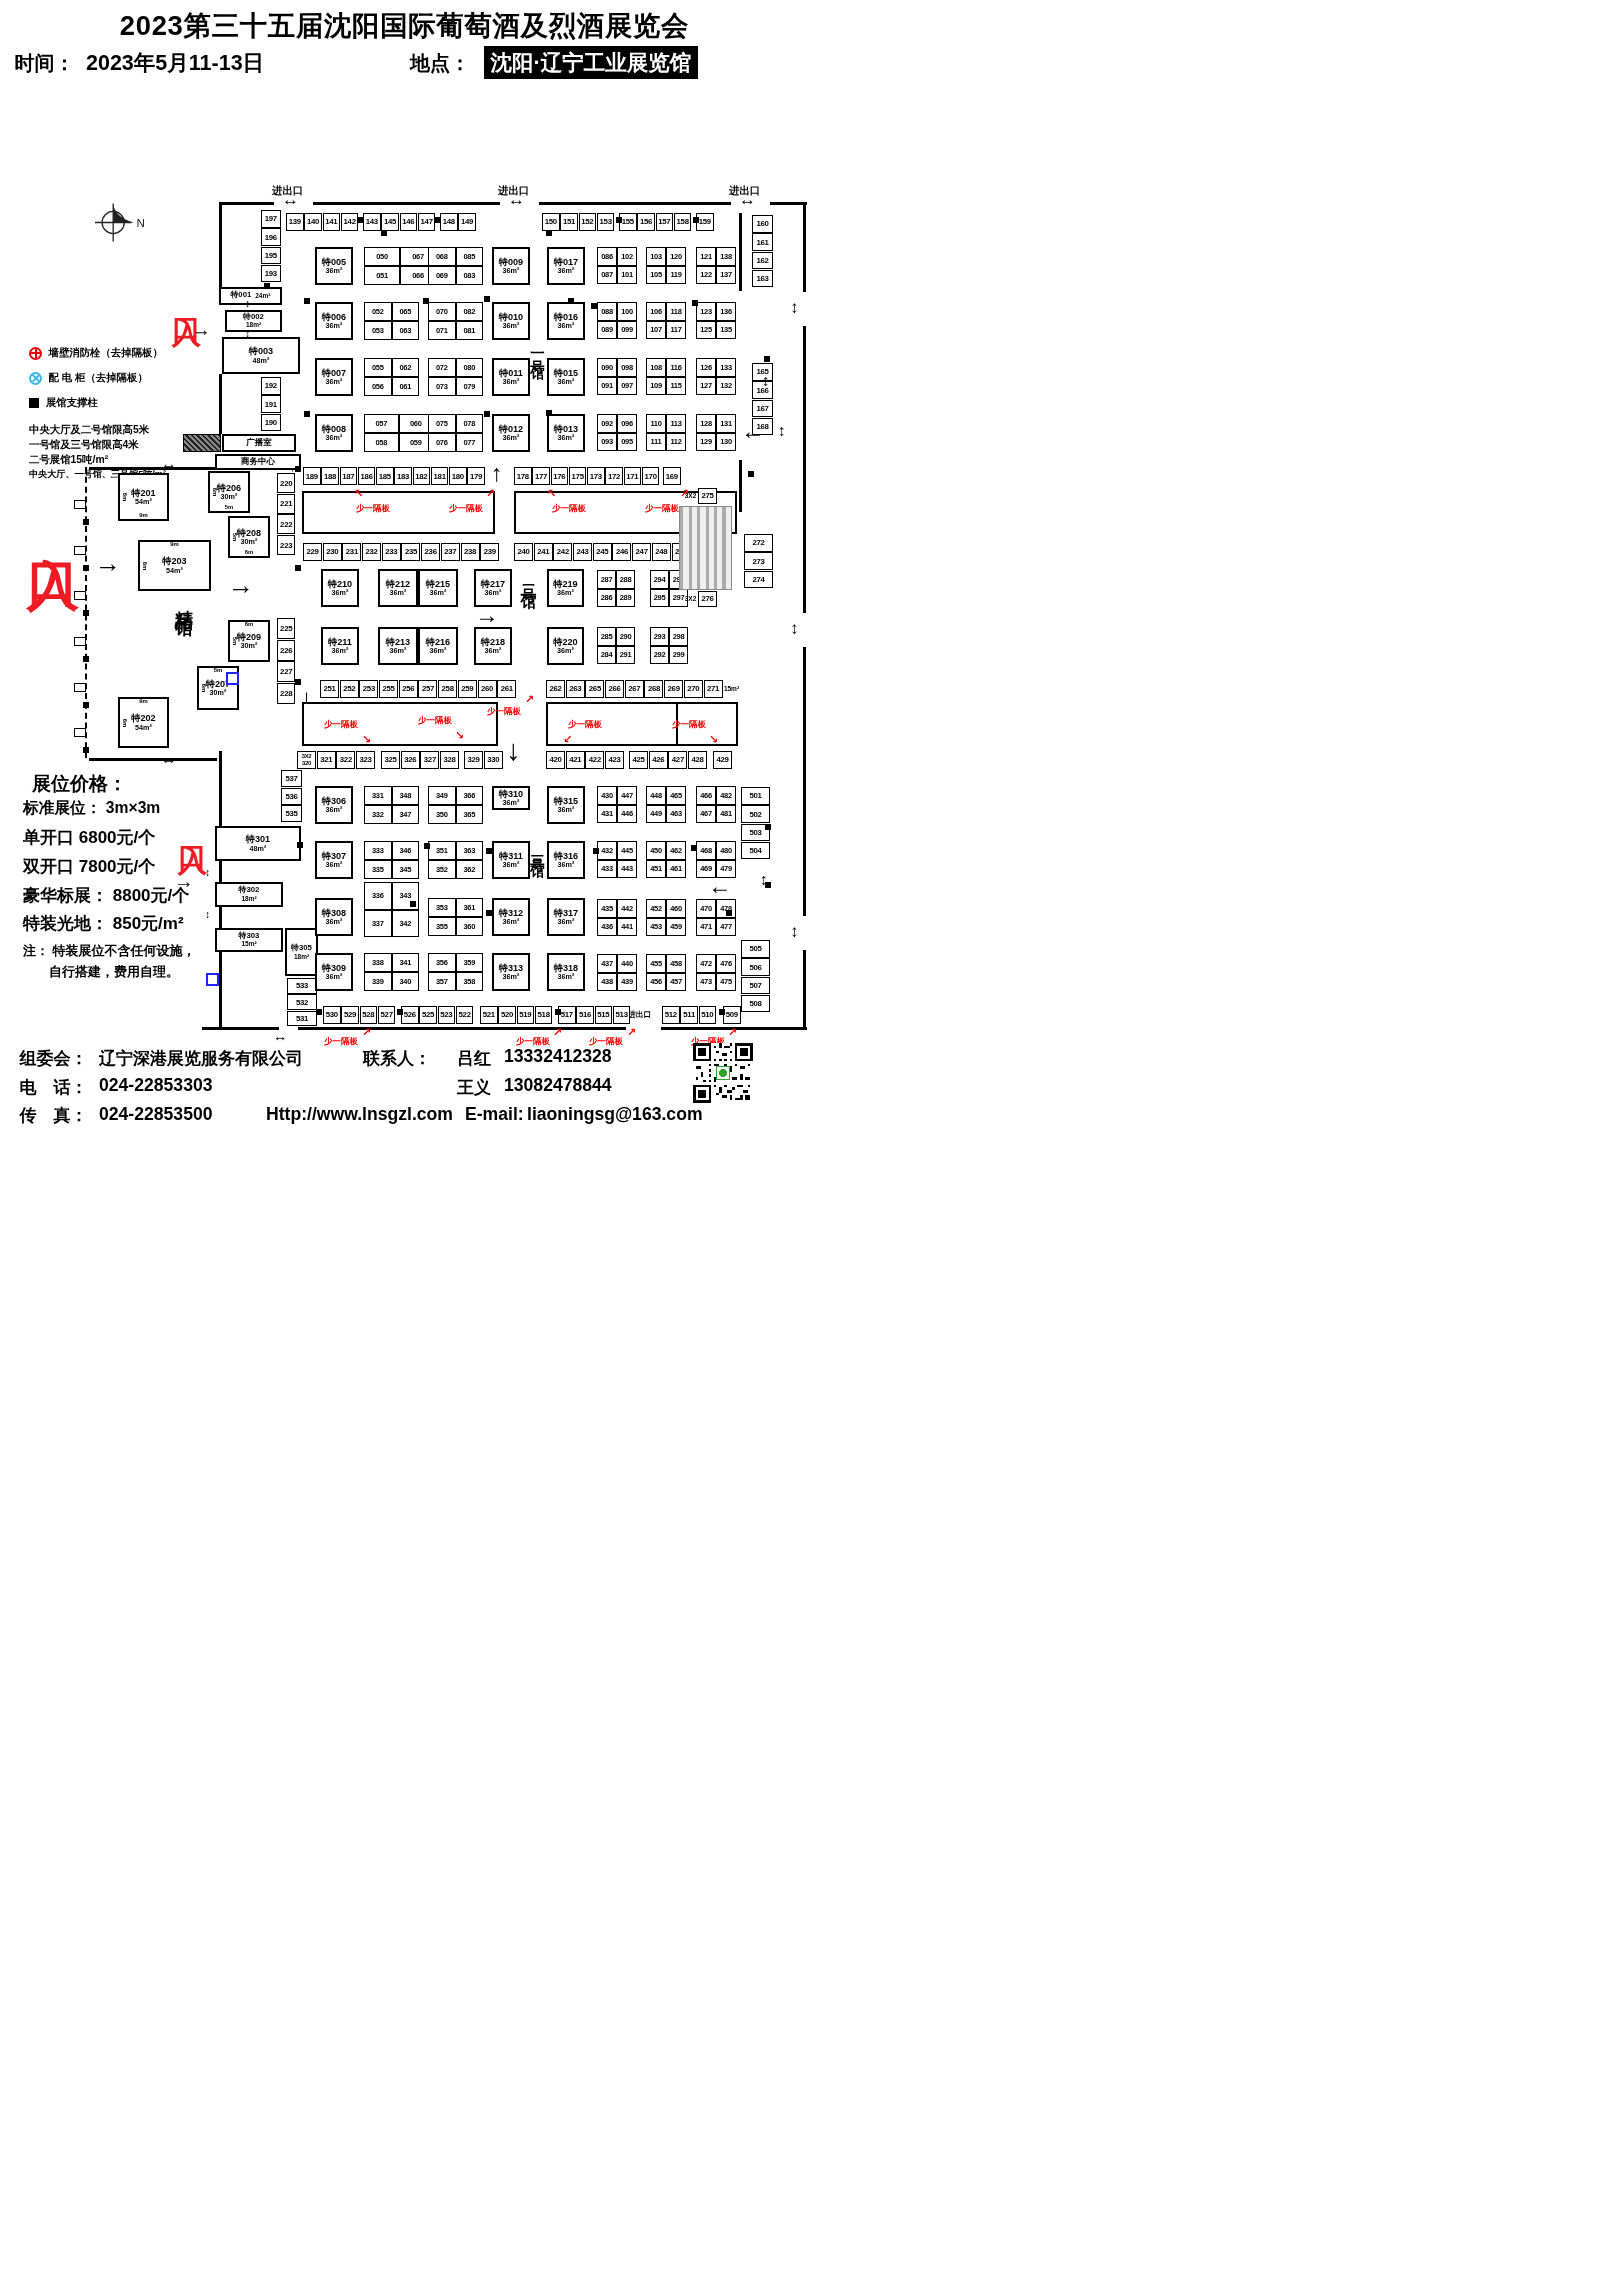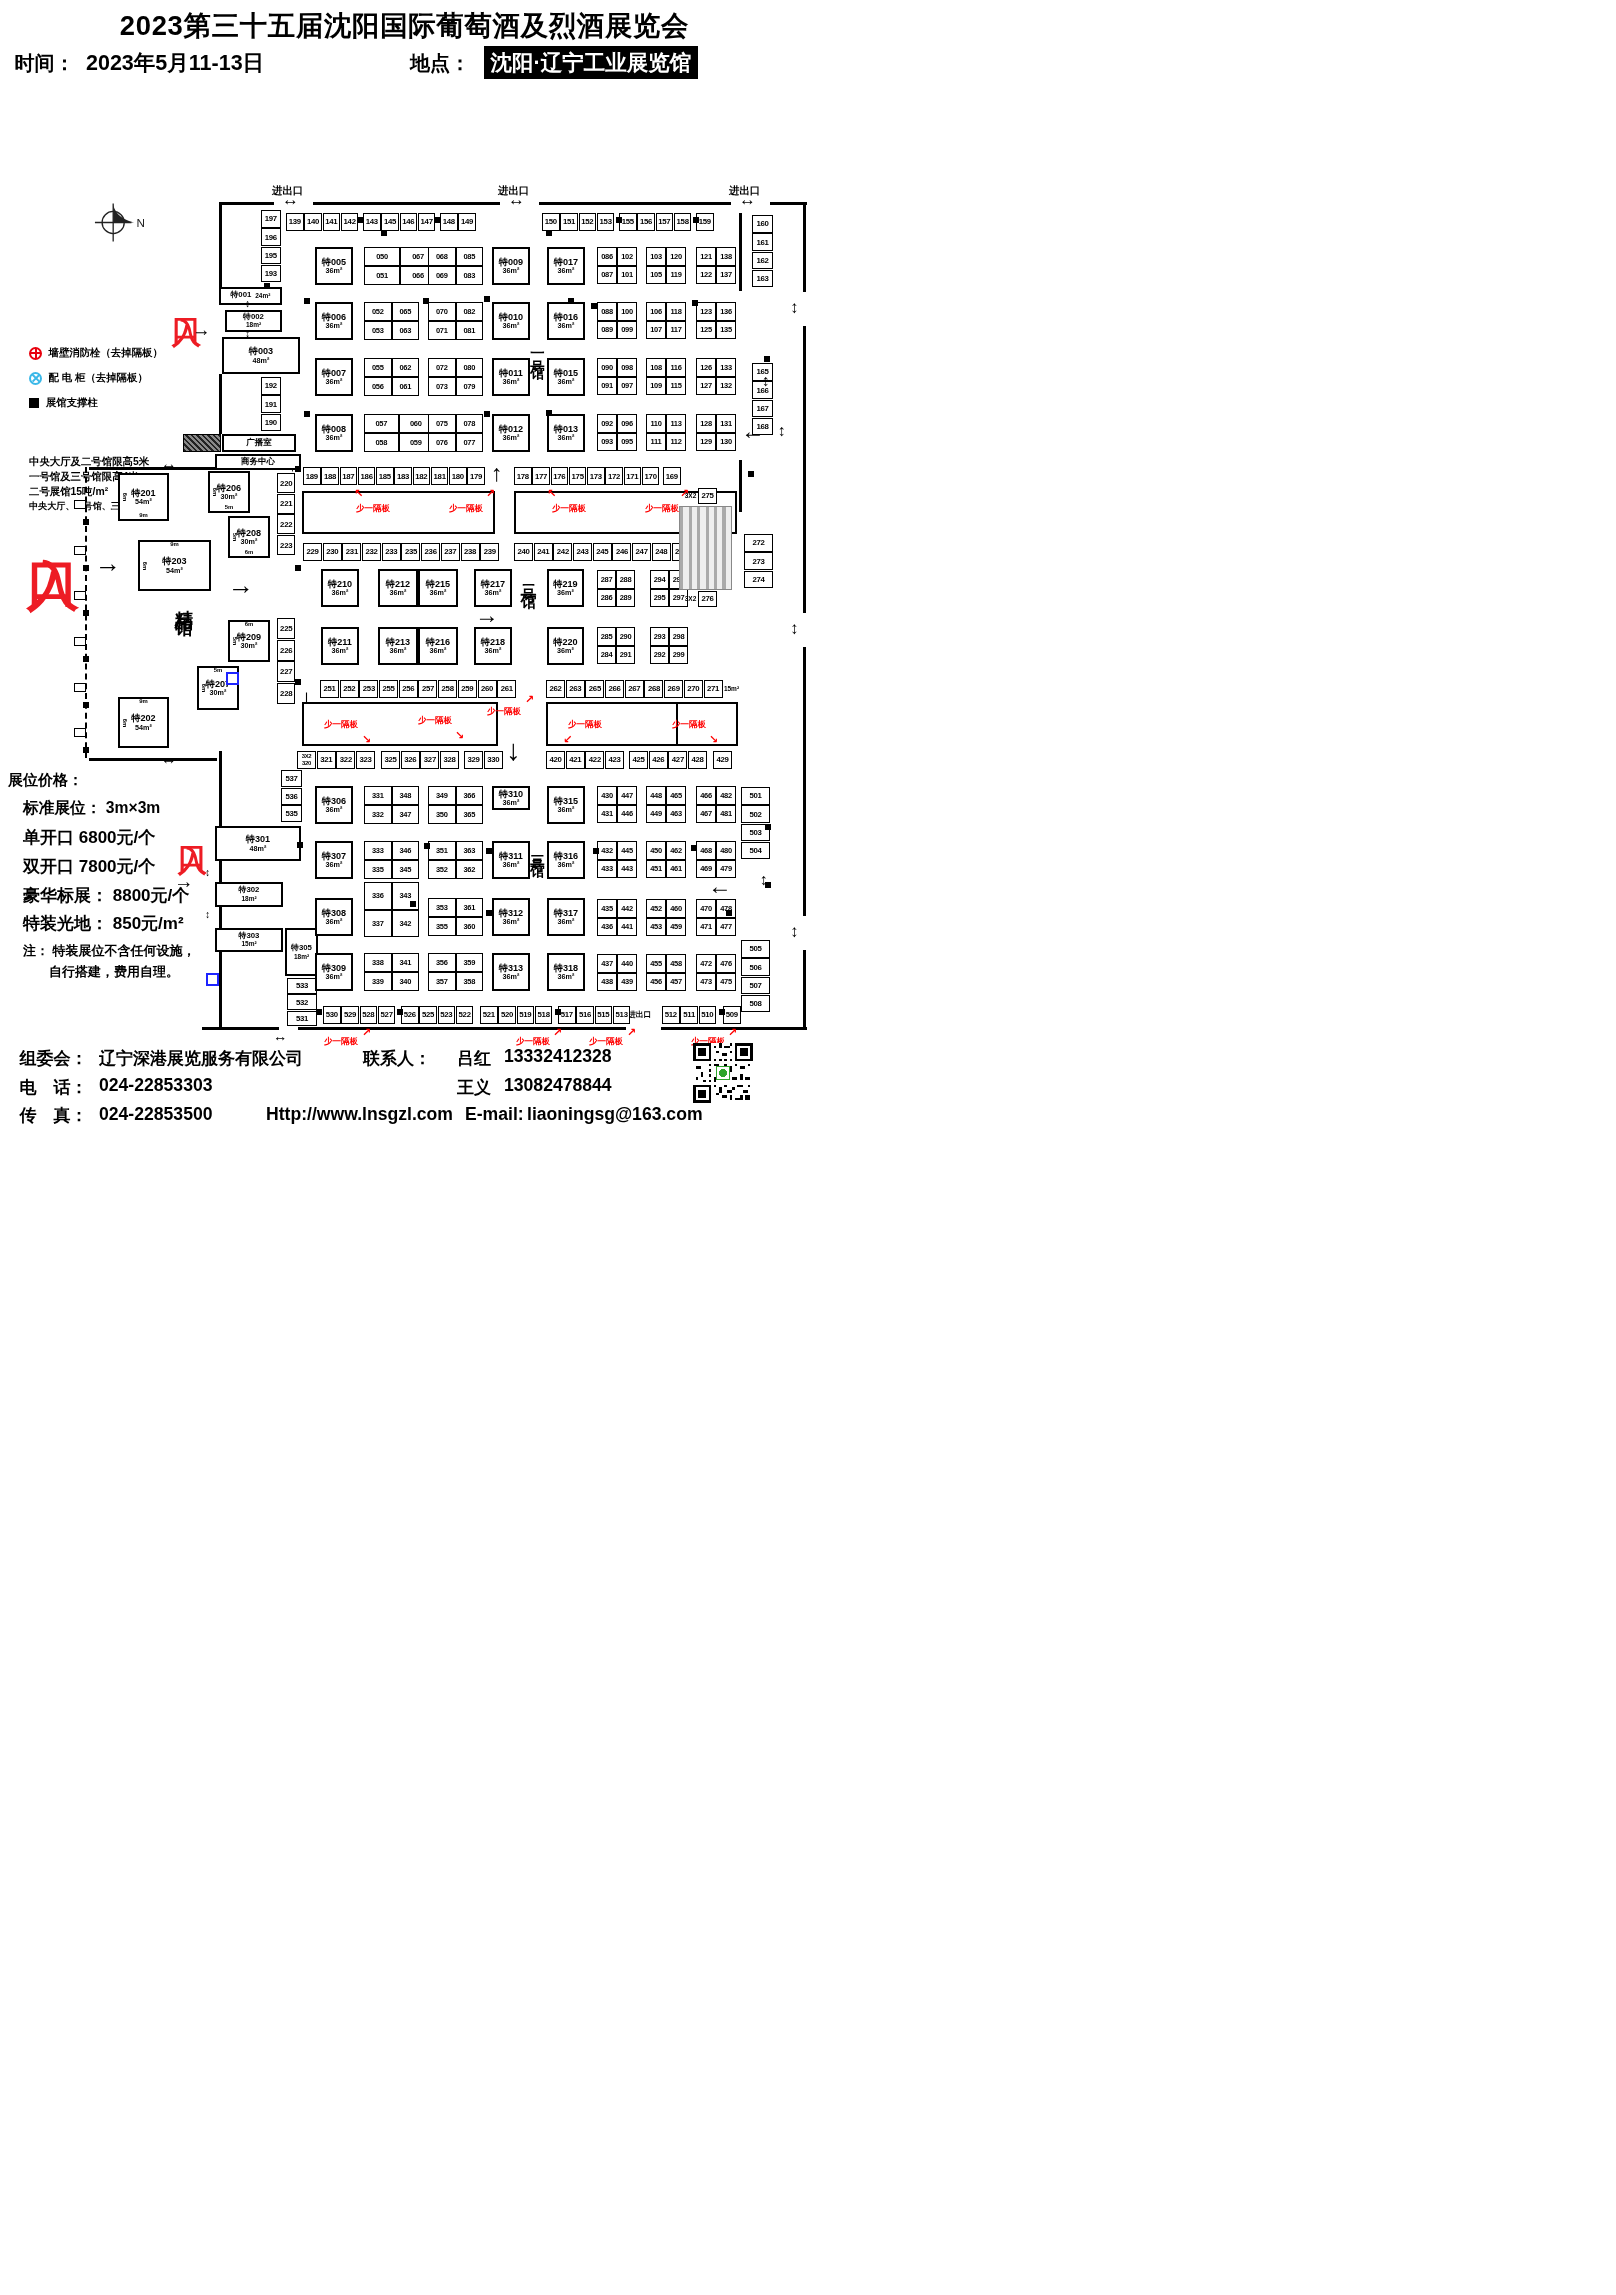--- a/index.html
+++ b/index.html
@@ -45,21 +45,21 @@
   .box{position:absolute;border:2px solid #000;display:flex;align-items:center;justify-content:center;font-weight:800;background:#fff;box-sizing:border-box;}
   .leg{position:absolute;display:flex;align-items:center;gap:6.5px;font-weight:800;font-size:10.4px;white-space:nowrap;}
   .ic-f,.ic-p{width:13px;height:13px;border-radius:50%;position:relative;flex:none;box-sizing:border-box;}
   .ic-f{border:2px solid #e8000d;}
   .ic-p{border:2px solid #3bb8e8;}
   .ic-f::before{content:"";position:absolute;left:50%;top:-0.7px;bottom:-0.7px;width:2px;background:#e8000d;transform:translateX(-50%);}
   .ic-f::after{content:"";position:absolute;top:50%;left:-0.7px;right:-0.7px;height:2px;background:#e8000d;transform:translateY(-50%);}
   .ic-p::before{content:"";position:absolute;left:50%;top:-0.7px;bottom:-0.7px;width:2px;background:#3bb8e8;transform:translateX(-50%) rotate(45deg);}
   .ic-p::after{content:"";position:absolute;left:50%;top:-0.7px;bottom:-0.7px;width:2px;background:#3bb8e8;transform:translateX(-50%) rotate(-45deg);}
   .ic-s{width:10.4px;height:10.4px;background:#000;flex:none;}
-  .note{position:absolute;font-weight:800;font-size:10.4px;line-height:15px;white-space:nowrap;margin-top:32px;}
+  .note{position:absolute;font-weight:800;font-size:10.4px;line-height:15px;white-space:nowrap;}
   .note .n4{font-size:9.1px;}
   .price{position:absolute;font-weight:800;white-space:nowrap;}
   .ft{position:absolute;font-weight:800;white-space:nowrap;font-size:17px;}
   .ft.num{font-size:17.6px;}
 </style>
 </head>
 <body>
 
 <div class="page">
 
@@ -930,21 +930,21 @@
 
   <div class="rn" style="left:324px;top:1036px">少一隔板</div>
   <div class="ra" style="left:362px;top:1027px">↗</div>
   <div class="rn" style="left:516px;top:1036px">少一隔板</div>
   <div class="ra" style="left:553px;top:1027px">↗</div>
   <div class="rn" style="left:589px;top:1036px">少一隔板</div>
   <div class="ra" style="left:627px;top:1027px">↗</div>
   <div class="rn" style="left:691px;top:1036px">少一隔板</div>
   <div class="ra" style="left:728px;top:1027px">↗</div>
 
-  <div class="price" style="left:8px;top:771px;font-size:15px">展位价格：</div>
+  <div class="price" style="left:32px;top:771px;font-size:19px">展位价格：</div>
   <div class="price" style="left:23px;top:798px;font-size:15.7px">标准展位： 3m×3m</div>
   <div class="price" style="left:23px;top:826px;font-size:17px">单开口 6800元/个</div>
   <div class="price" style="left:23px;top:855px;font-size:17px">双开口 7800元/个</div>
   <div class="price" style="left:23px;top:884px;font-size:17px">豪华标展： 8800元/个</div>
   <div class="price" style="left:23px;top:912px;font-size:17px">特装光地： 850元/m²</div>
   <div class="price" style="left:23px;top:942px;font-size:13px">注： 特装展位不含任何设施，</div>
   <div class="price" style="left:49px;top:963px;font-size:13px">自行搭建，费用自理。</div>
 
   <div class="pil" style="left:358px;top:217px"></div>
   <div class="pil" style="left:435px;top:217px"></div>

